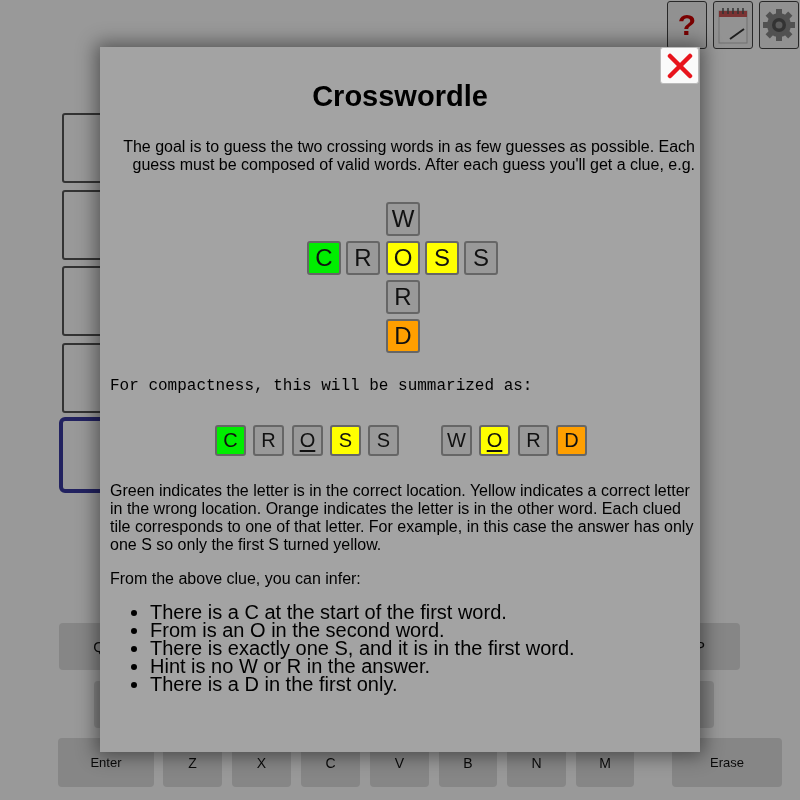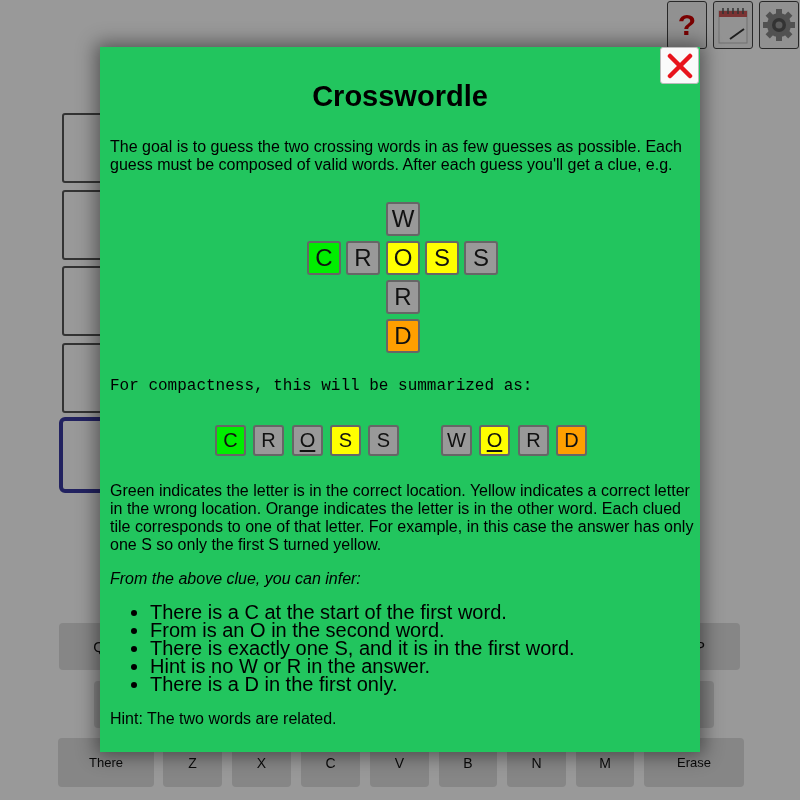--- a/index.html
+++ b/index.html
@@ -4,21 +4,21 @@
 <style>
   html, body { margin:0; padding:0; }
   body { width:800px; height:800px; overflow:hidden; position:relative; background:#ffffff; font-family:"Liberation Sans", sans-serif; color:#000; }
   .page { position:absolute; left:0; top:0; width:800px; height:800px; background:#fff; }
   .game-title { position:absolute; left:0; width:800px; top:14px; text-align:center; font-size:32px; font-weight:bold; }
   .top-icon { position:absolute; top:1px; width:40px; height:48px; border:1px solid #444; border-radius:3px; background:#f2f2f2; display:flex; align-items:center; justify-content:center; box-sizing:border-box; }
   .grid-cell { position:absolute; left:62px; width:70px; height:70px; border:2px solid #555; border-radius:3px; box-sizing:border-box; background:#fff; }
   .grid-cell.active { left:59px; border:4px solid #3a3aa0; border-radius:6px; width:76px; height:76px; }
   .key { position:absolute; background:#e0e0e0; border-radius:4px; font-size:14px; display:flex; align-items:center; justify-content:center; color:#111; }
   .overlay { position:absolute; left:0; top:0; width:800px; height:800px; background:rgba(0,0,0,0.4); }
-  .modal { position:absolute; left:100px; top:47px; width:600px; height:705px; background:#22c55e; box-shadow:0 0 18px 4px rgba(0,0,0,0.45); }
+  .modal { position:absolute; left:100px; top:47px; width:600px; height:705px; background:#a3a3a3; box-shadow:0 0 18px 4px rgba(0,0,0,0.45); }
   .close-btn { position:absolute; left:560px; top:0px; width:39px; height:37px; border:1px solid #bbb; border-radius:3px; background:#fafafa; box-sizing:border-box; display:flex; align-items:center; justify-content:center; }
   .modal-title { position:absolute; left:0; width:600px; top:33px; text-align:center; font-size:29px; font-weight:bold; }
   .para { position:absolute; left:10px; width:585px; font-size:16px; line-height:18px; }
   .tile { position:absolute; border:2px solid #666; border-radius:3px; box-sizing:border-box; display:flex; align-items:center; justify-content:center; color:#111; }
   .tile.big { width:34px; height:34px; font-size:24px; }
   .tile.small { width:31px; height:31px; font-size:20px; }
   .tile.u span { text-decoration:underline; text-underline-offset:3px; text-decoration-thickness:2px; }
   .bullets { position:absolute; left:10px; top:556px; margin:0; padding-left:40px; font-size:20px; line-height:18px; }
   .bullets li { margin:0; }
 </style>
@@ -65,44 +65,44 @@
   <div class="grid-cell" style="top:113px;"></div>
   <div class="grid-cell" style="top:190px;"></div>
   <div class="grid-cell" style="top:266px;"></div>
   <div class="grid-cell" style="top:343px;"></div>
   <div class="grid-cell active" style="top:417px;"></div>
 
   <div class="key" style="left:59px;top:623px;width:80px;height:47px;font-size:15px;">Q</div>
   <div class="key" style="left:660px;top:623px;width:80px;height:47px;font-size:15px;">P</div>
   <div class="key" style="left:94px;top:681px;width:620px;height:47px;"></div>
 
-  <div class="key" style="left:58px;top:738px;width:96px;height:49px;font-size:13px;align-items:flex-start;padding-top:17px;box-sizing:border-box;">There</div>
+  <div class="key" style="left:58px;top:738px;width:96px;height:49px;font-size:13px;align-items:flex-start;padding-top:17px;box-sizing:border-box;">Enter</div>
   <div class="key" style="left:163px;top:738px;width:59px;height:49px;align-items:flex-start;padding-top:17px;box-sizing:border-box;">Z</div>
   <div class="key" style="left:232px;top:738px;width:59px;height:49px;align-items:flex-start;padding-top:17px;box-sizing:border-box;">X</div>
   <div class="key" style="left:301px;top:738px;width:59px;height:49px;align-items:flex-start;padding-top:17px;box-sizing:border-box;">C</div>
   <div class="key" style="left:370px;top:738px;width:59px;height:49px;align-items:flex-start;padding-top:17px;box-sizing:border-box;">V</div>
   <div class="key" style="left:439px;top:738px;width:58px;height:49px;align-items:flex-start;padding-top:17px;box-sizing:border-box;">B</div>
   <div class="key" style="left:507px;top:738px;width:59px;height:49px;align-items:flex-start;padding-top:17px;box-sizing:border-box;">N</div>
   <div class="key" style="left:576px;top:738px;width:58px;height:49px;align-items:flex-start;padding-top:17px;box-sizing:border-box;">M</div>
-  <div class="key" style="left:644px;top:738px;width:100px;height:49px;font-size:13px;align-items:flex-start;padding-top:17px;box-sizing:border-box;">Erase</div>
+  <div class="key" style="left:672px;top:738px;width:110px;height:49px;font-size:13px;align-items:flex-start;padding-top:17px;box-sizing:border-box;">Erase</div>
 </div>
 
 <div class="overlay"></div>
 
 <div class="modal">
   <div class="close-btn">
     <svg width="26" height="26" viewBox="0 0 26 26">
       <line x1="3" y1="3" x2="23" y2="23" stroke="#e8141c" stroke-width="4.5" stroke-linecap="round"></line>
       <line x1="23" y1="3" x2="3" y2="23" stroke="#e8141c" stroke-width="4.5" stroke-linecap="round"></line>
     </svg>
   </div>
 
   <div class="modal-title">Crosswordle</div>
 
-  <div class="para" style="top:91px;">The goal is to guess the two crossing words in as few guesses as possible. Each guess must be composed of valid words. After each guess you'll get a clue, e.g.</div>
+  <div class="para" style="top:91px;text-align:right;">The goal is to guess the two crossing words in as few guesses as possible. Each guess must be composed of valid words. After each guess you'll get a clue, e.g.</div>
 
   <div class="tile big" style="left:286px;top:155px;background:#999;">
       <span>W</span>
     </div>
   <div class="tile big" style="left:207px;top:194px;background:#00ee00;">
       <span>C</span>
     </div>
   <div class="tile big" style="left:246px;top:194px;background:#999;">
       <span>R</span>
     </div>
@@ -148,24 +148,23 @@
     </div>
   <div class="tile small" style="left:418px;top:378px;background:#999;">
       <span>R</span>
     </div>
   <div class="tile small" style="left:456px;top:378px;background:#ff9f00;">
       <span>D</span>
     </div>
 
   <div class="para" style="top:435px;">Green indicates the letter is in the correct location. Yellow indicates a correct letter in the wrong location. Orange indicates the letter is in the other word. Each clued tile corresponds to one of that letter. For example, in this case the answer has only one S so only the first S turned yellow.</div>
 
-  <div class="para" style="top:523px;font-style:italic;">From the above clue, you can infer:</div>
+  <div class="para" style="top:523px;">From the above clue, you can infer:</div>
 
   <ul class="bullets">
     <li>There is a C at the start of the first word.</li>
     <li>From is an O in the second word.</li>
     <li>There is exactly one S, and it is in the first word.</li>
     <li>Hint is no W or R in the answer.</li>
     <li>There is a D in the first only.</li>
   </ul>
 
-  <div class="para" style="top:663px;">Hint: The two words are related.</div>
 </div>
 
 </body></html>

